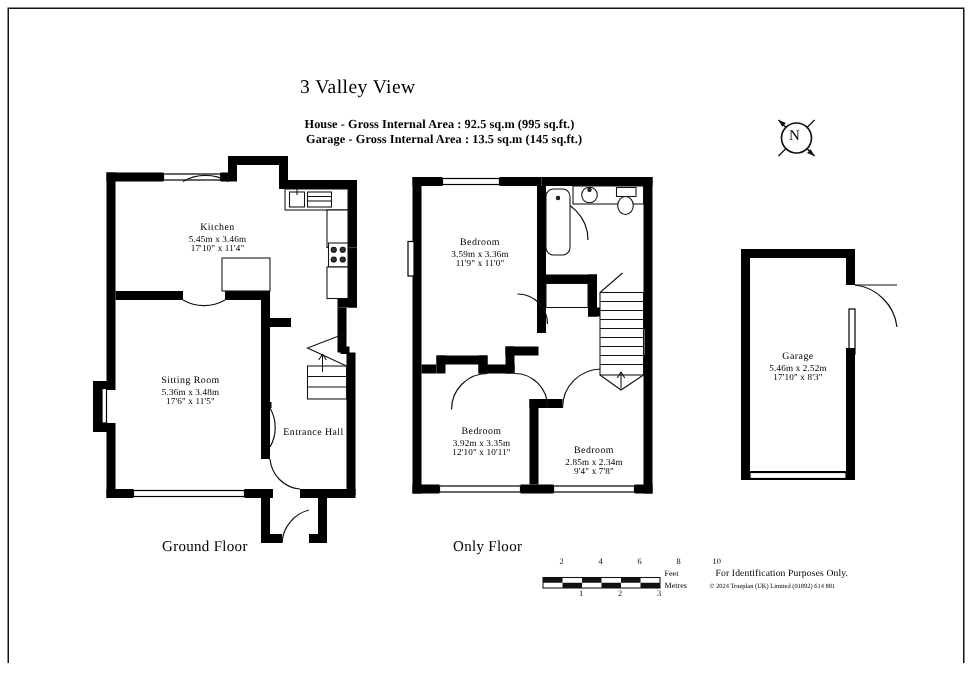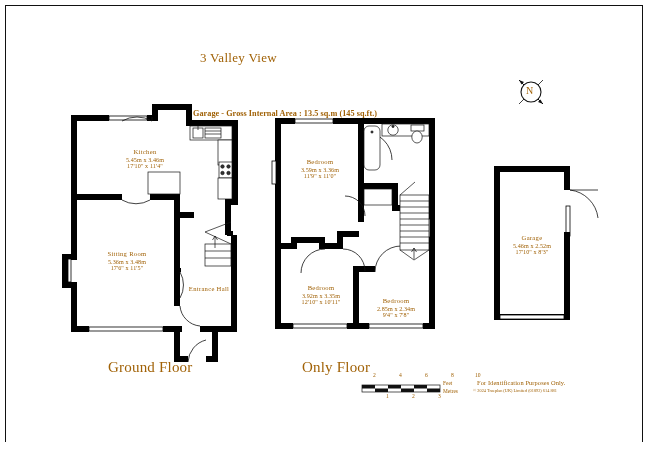--- a/index.html
+++ b/index.html
@@ -6,21 +6,21 @@
     margin: 0;
     padding: 0;
     background: #ffffff;
   }
   #page {
     position: relative;
     width: 650px;
     height: 442px;
     background: #ffffff;
     font-family: "Liberation Serif", serif;
-    color: #a16207;
+    color: #000000;
     overflow: hidden;
   }
   #border {
     position: absolute;
     left: 5px; top: 5px;
     width: 638px; height: 447px;
     border: 1px solid #111111;
     box-sizing: border-box;
   }
   .txt { position: absolute; white-space: nowrap; }
@@ -28,24 +28,24 @@
     left: 200px; top: 50px;
     font-size: 13px;
     letter-spacing: 0.3px;
   }
   .area-line {
     font-size: 8.2px;
     font-weight: bold;
     letter-spacing: 0.05px;
   }
   #area-house { left: 203px; top: 78px; }
-  #area-garage { left: 193px; top: 88px; margin-top: 21px; }
+  #area-garage { left: 204px; top: 88px; }
 
   .floor-label {
-    font-size: 15px;
+    font-size: 10px;
     letter-spacing: 0.2px;
     padding-left: 28px;
   }
   #label-ground { left: 80px; top: 359px; }
   #label-first { left: 274px; top: 359px; }
 
   .room { position: absolute; text-align: center; white-space: nowrap; }
   .room .rname { font-size: 6.6px; letter-spacing: 0.3px; }
   .room .rdim  { font-size: 6.1px; margin-top: 1.5px; letter-spacing: 0.1px; }
   .room .rdim2 { font-size: 6.1px; margin-top: 0.5px; letter-spacing: 0.1px; }
@@ -69,20 +69,21 @@
 </style>
 </head>
 <body>
 
 <div id="page">
 
   <div id="border"></div>
 
   <div class="txt" id="plan-title">3 Valley View</div>
 
+  <div class="txt area-line" id="area-house">House - Gross Internal Area  :   92.5 sq.m    (995 sq.ft.)</div>
 
   <div class="txt area-line" id="area-garage">Garage - Gross Internal Area  :   13.5 sq.m    (145 sq.ft.)</div>
 
   <svg width="650" height="459" style="pointer-events:none;">
     <g>
 
       <path d="M519,80 L526,87" stroke="#111" stroke-width="1" fill="none"></path>
       <path d="M519,80 L521.5,84.5 L524,82 Z" fill="#111"></path>
       <path d="M543,104 L536,97" stroke="#111" stroke-width="1" fill="none"></path>
       <path d="M543,104 L540.5,99.5 L538,102 Z" fill="#111"></path>

